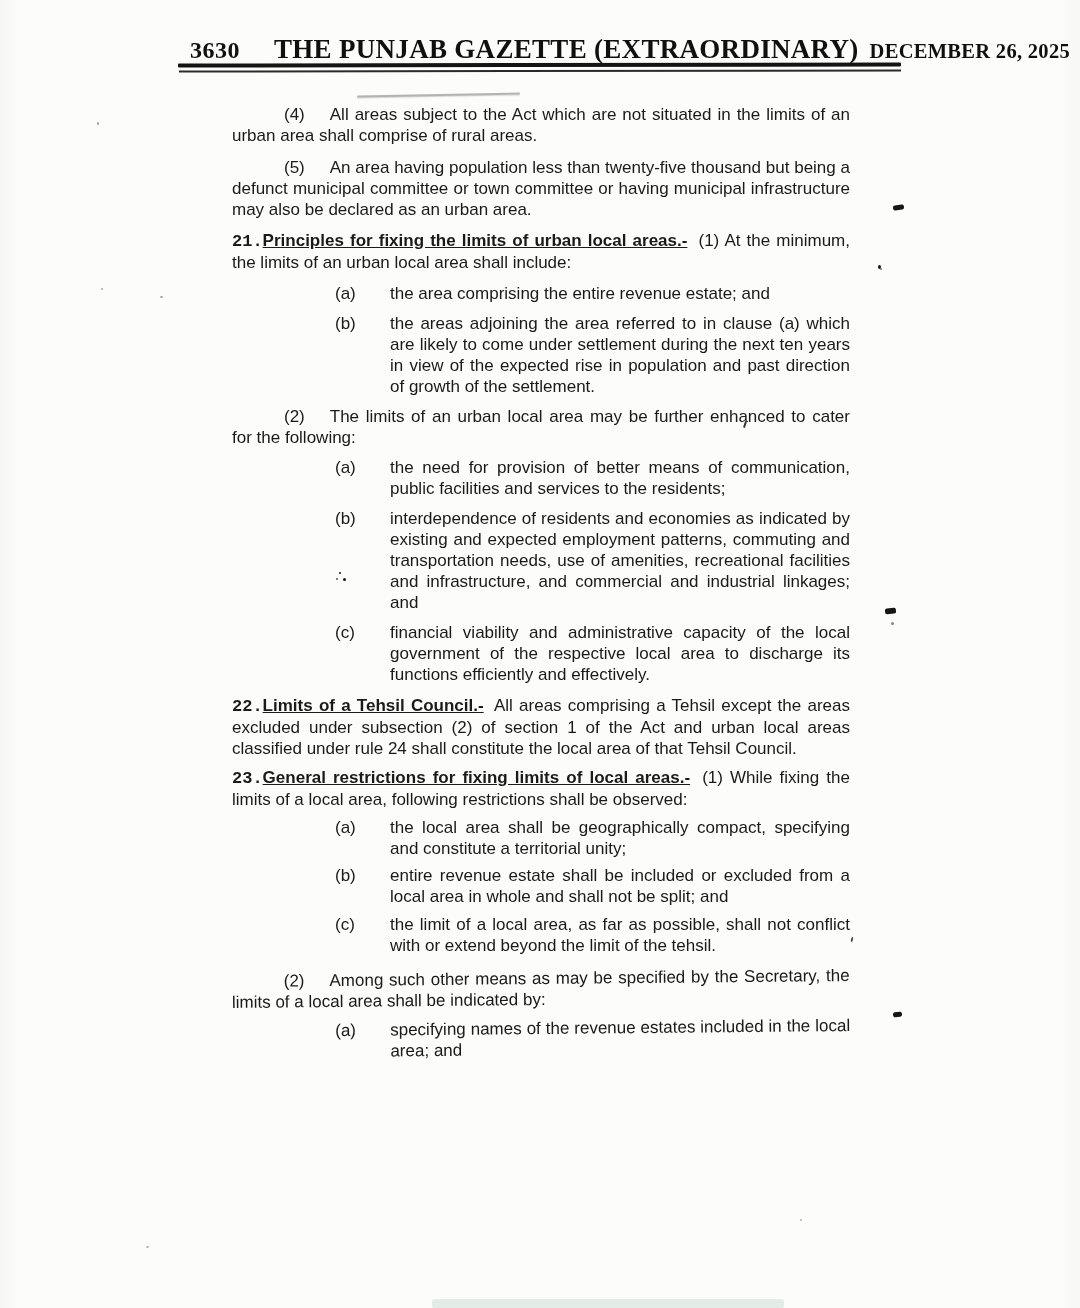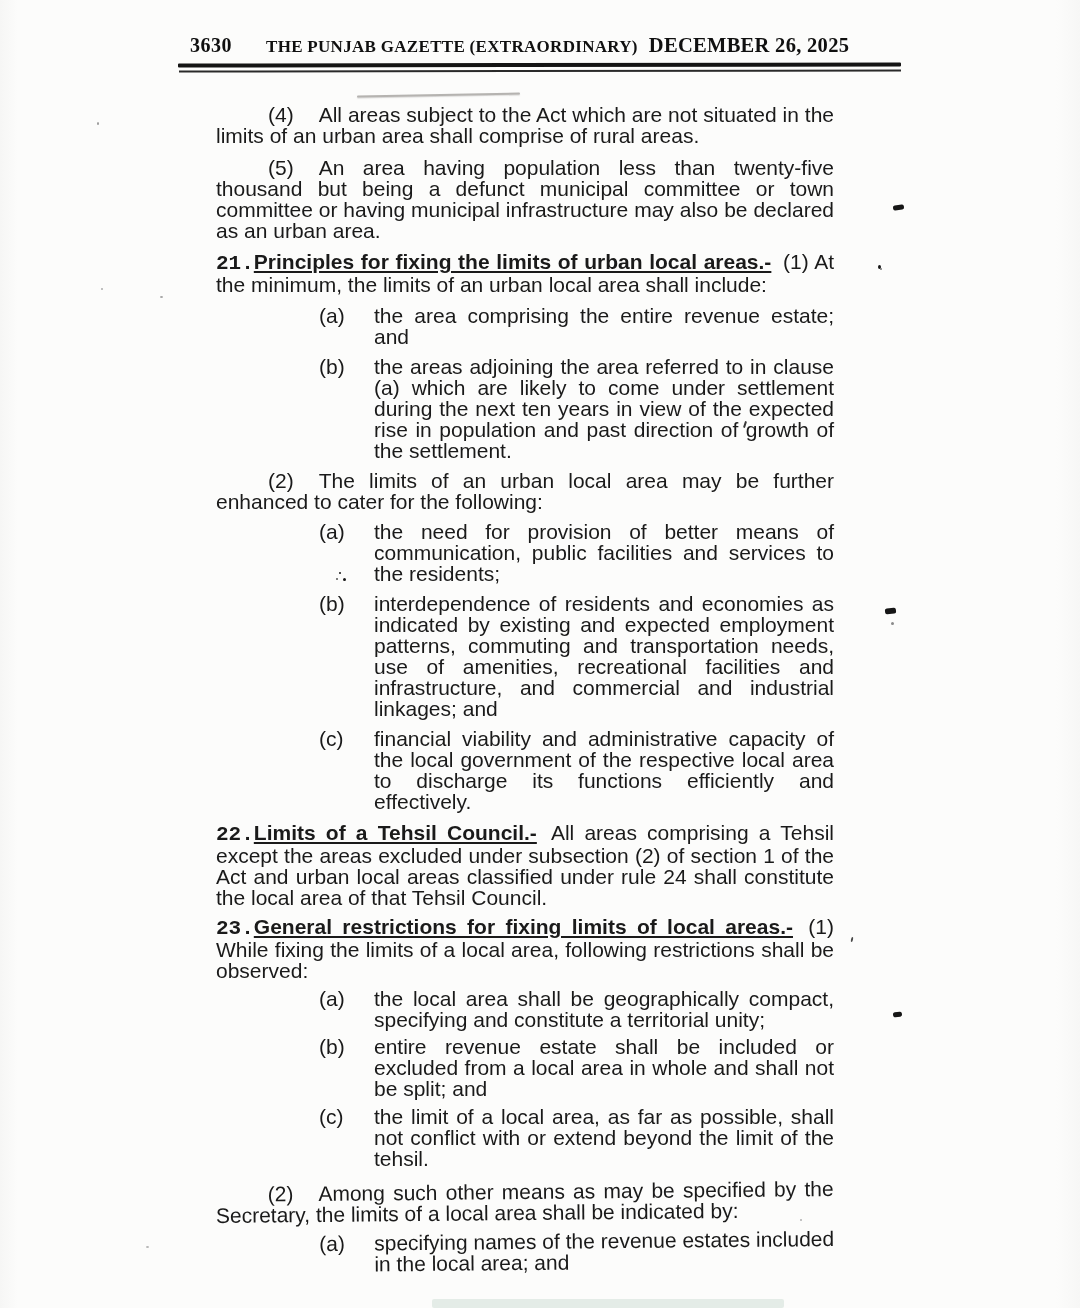--- a/index.html
+++ b/index.html
@@ -7,28 +7,28 @@
     width:1080px;height:1308px;position:relative;overflow:hidden;
     background:#fcfcfb;
     font-family:"Liberation Sans","DejaVu Sans",sans-serif;
     color:#191919;
   }
   .page{position:absolute;inset:0;background:
     linear-gradient(90deg,#f6f6f5 0,#fcfcfb 18px,#fcfcfb 1056px,#f7f7f6 1080px);}
   
   .hdr{position:absolute;left:190px;top:34px;width:716px;white-space:nowrap;
     font-family:"Liberation Serif","DejaVu Serif",serif;font-weight:bold;color:#101010;}
-  .hdr .pno{font-size:20px;display:inline-block;margin-right:34px;letter-spacing:.5px;}
-  .hdr .ttl{font-size:17px;letter-spacing:.3px;}
+  .hdr .pno{font-size:24px;display:inline-block;margin-right:34px;letter-spacing:.5px;}
+  .hdr .ttl{font-size:27px;letter-spacing:.3px;}
   .hdr .dt{font-size:20.5px;letter-spacing:.3px;margin-left:11px;}
   .rule-thick{position:absolute;left:178px;top:63px;width:723px;height:4px;background:#141414;border-radius:1px;transform:rotate(-0.08deg);}
   .rule-thin{position:absolute;left:179px;top:70px;width:722px;height:2px;background:#2a2a2a;transform:rotate(-0.08deg);}
   
-  .doc{position:absolute;left:216px;top:104px;width:618px;
-    font-size:21px;line-height:21px;text-align:justify;color:#1a1a1a;}
+  .doc{position:absolute;left:232px;top:104px;width:618px;
+    font-size:17px;line-height:21px;text-align:justify;color:#1a1a1a;}
   .doc p{margin:0 0 11px 0;}
   p.ind{text-indent:52px;}
   .mk{margin-right:25px;}
   .secnum{font-weight:bold;font-family:Liberation Mono, monospace;}
   b{font-weight:bold;margin-right:5px;text-decoration:underline;}
   p.sub{margin-left:103px;padding-left:55px;text-indent:-55px;}
   .smk{display:inline-block;width:55px;text-indent:0;}
   .mb10{margin-bottom:10px !important;}
   .mb9{margin-bottom:9px !important;}
   .mb8{margin-bottom:8px !important;}

